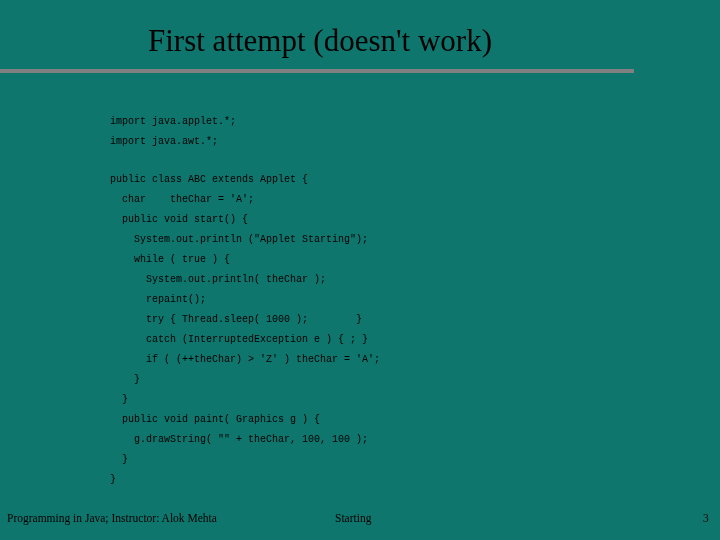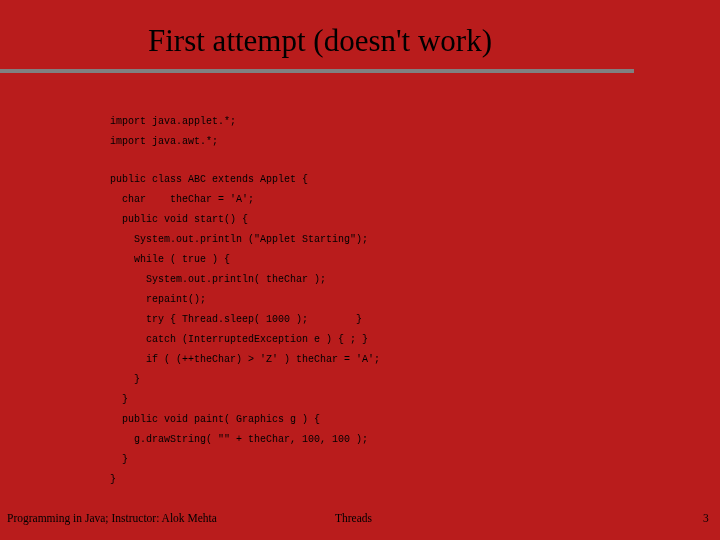--- a/index.html
+++ b/index.html
@@ -11,21 +11,21 @@
     width: 720px;
     height: 540px;
     overflow: hidden;
     font-family: "Liberation Serif", serif;
     -webkit-font-smoothing: none;
   }
   .slide {
     position: relative;
     width: 720px;
     height: 540px;
-    background: #b91c1c;
+    background: #0f766e;
   }
 
   
   .title {
     position: absolute;
     left: 0;
     top: 22px;
     width: 640px;
     text-align: center;
     font-family: "Liberation Serif", serif;
@@ -100,17 +100,17 @@
 <div class="slide">
 
   <div class="title">First attempt (doesn't work)</div>
 
   <div class="title-rule"></div>
 
   <div class="code-block"><div class="code-line">import java.applet.*;</div><div class="code-line">import java.awt.*;</div><div class="code-line blank">&nbsp;</div><div class="code-line">public class ABC extends Applet {</div><div class="code-line">  char    theChar = 'A';</div><div class="code-line">  public void start() {</div><div class="code-line">    System.out.println ("Applet Starting");</div><div class="code-line">    while ( true ) {</div><div class="code-line">      System.out.println( theChar );</div><div class="code-line">      repaint();</div><div class="code-line">      try { Thread.sleep( 1000 );        }</div><div class="code-line">      catch (InterruptedException e ) { ; }</div><div class="code-line">      if ( (++theChar) &gt; 'Z' ) theChar = 'A';</div><div class="code-line">    }</div><div class="code-line">  }</div><div class="code-line">  public void paint( Graphics g ) {</div><div class="code-line">    g.drawString( "" + theChar, 100, 100 );</div><div class="code-line">  }</div><div class="code-line">}</div></div>
 
   <div class="footer">
     <div class="footer-left">Programming in Java; Instructor: Alok Mehta</div>
-    <div class="footer-center">Threads</div>
+    <div class="footer-center">Starting</div>
     <div class="footer-right">3</div>
   </div>
 
 </div>
 
 </body></html>

